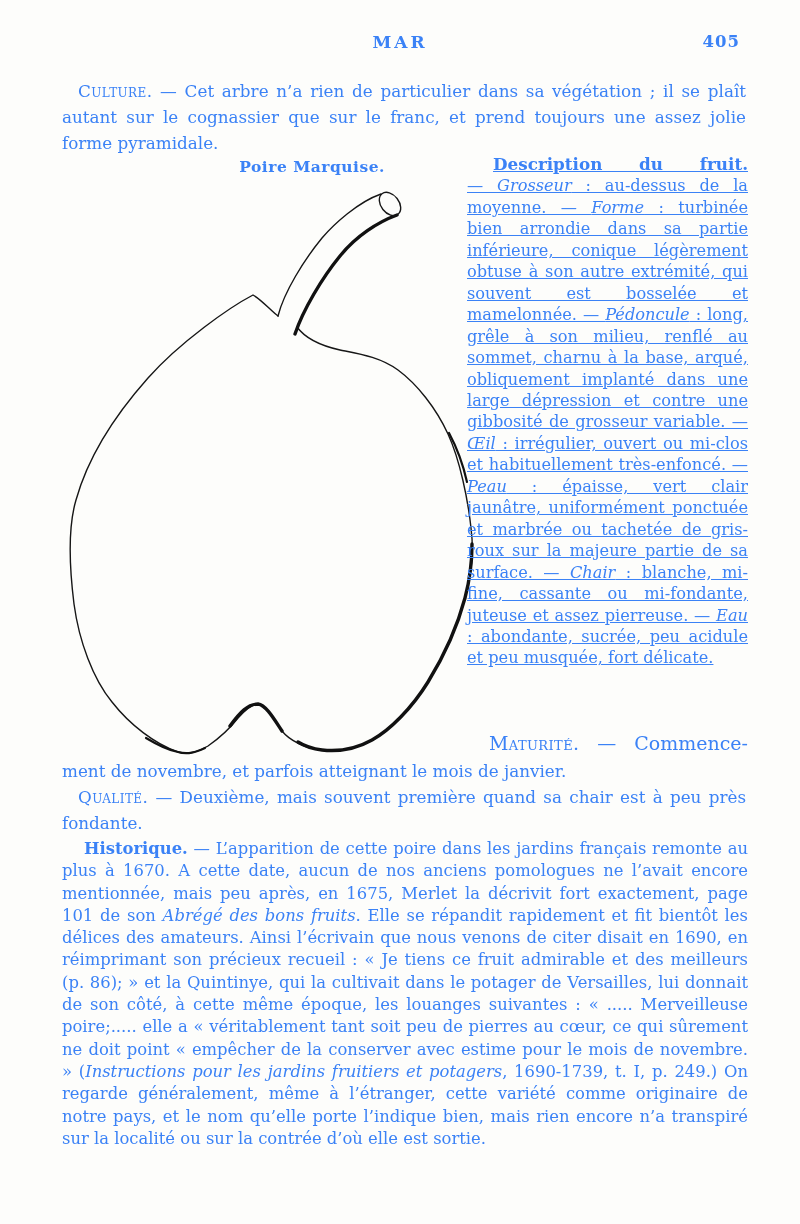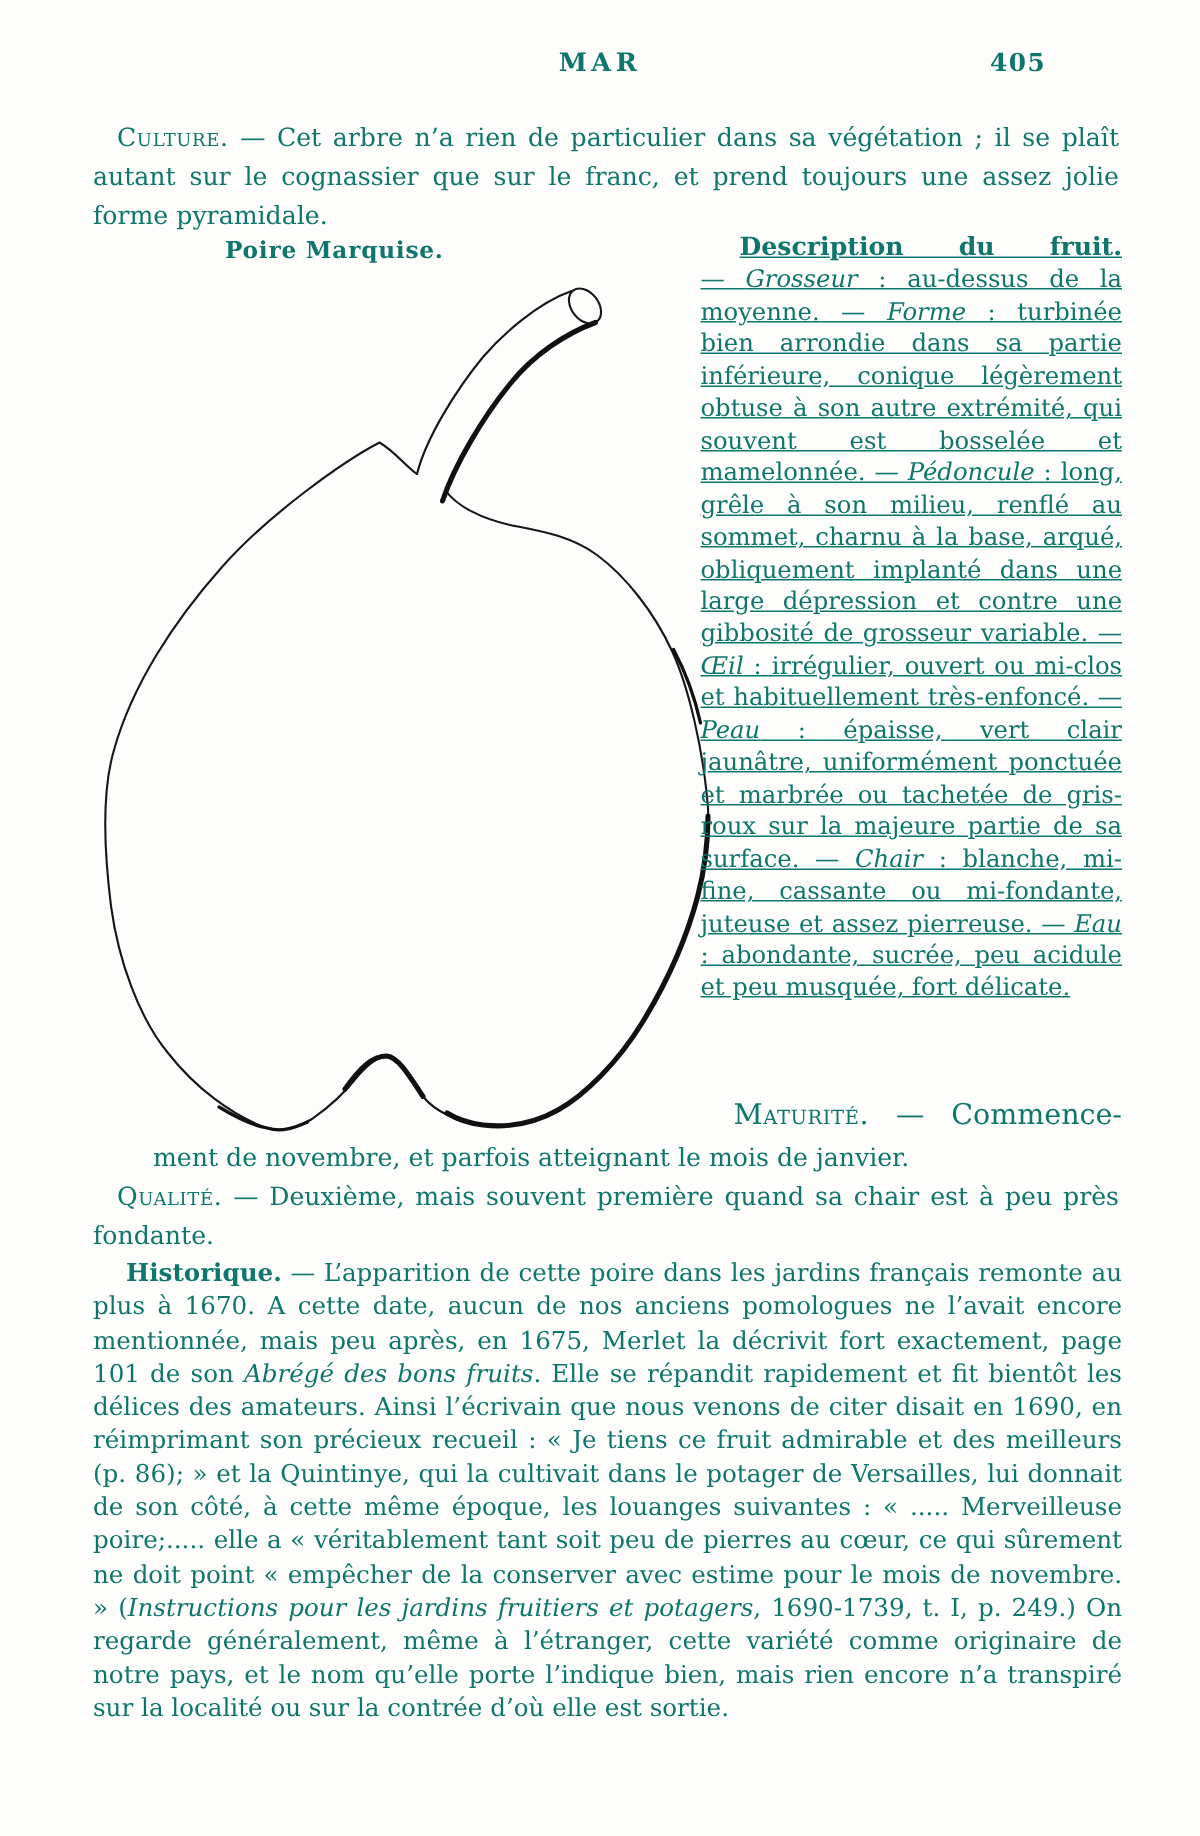--- a/index.html
+++ b/index.html
@@ -3,62 +3,62 @@
 <meta charset="utf-8">
 <style>
   html,body{margin:0;padding:0;}
   body{background:#e9e9e7;}
   #page{
     position:relative;
     width:800px;height:1224px;
     margin:0 auto;
     background:#fdfdfb;
     font-family:"DejaVu Serif","Liberation Serif",serif;
-    color:#0f766e;
+    color:#3b82f6;
     overflow:hidden;
   }
   .abs{position:absolute;}
   .sc{font-variant:small-caps;letter-spacing:.4px;}
   .it{font-style:italic;}
   .bold{font-weight:bold;}
   p{margin:0;}
 
   #header-title{
     left:340px;top:32px;width:120px;
     text-align:center;font-size:17px;letter-spacing:3px;font-weight:600;
   }
   #page-number{
     left:660px;top:32px;width:80px;
-    font-size:16.5px;font-weight:600;letter-spacing:1px;
+    text-align:right;font-size:16.5px;font-weight:600;letter-spacing:1px;
   }
   #culture-paragraph{
     left:62px;top:78px;width:684px;
     font-size:16.8px;line-height:26px;text-align:justify;text-indent:16px;
   }
   #figure-caption{
     left:150px;top:157px;width:235px;
-    text-align:left;font-size:15.5px;font-weight:bold;letter-spacing:.5px;
+    text-align:right;font-size:15.5px;font-weight:bold;letter-spacing:.5px;
   }
   #pear-figure{left:60px;top:182px;}
   #description-column{
     left:467px;top:154px;width:281px;
     font-size:16.2px;line-height:21.45px;text-align:justify;text-decoration:underline;
   }
   #description-heading{
     font-weight:bold;font-size:16.8px;
     text-indent:26px;text-align:justify;text-align-last:justify;
   }
   #maturite-start{
     left:467px;top:731px;width:281px;
     font-size:19px;line-height:24px;
     text-indent:22px;text-align:justify;text-align-last:justify;
   }
   #maturite-rest{
     left:62px;top:758px;width:684px;
-    font-size:16.8px;line-height:26px;text-align:left;margin-left:40px;
+    font-size:16.8px;line-height:26px;text-align:left;
   }
   #qualite-paragraph{
     left:62px;top:784px;width:684px;
     font-size:16.8px;line-height:26px;text-align:justify;text-indent:16px;
   }
   #historique-paragraph{
     left:62px;top:838px;width:686px;
     font-size:16.4px;line-height:22.3px;text-align:justify;text-indent:22px;
   }
   #observations-paragraph{

